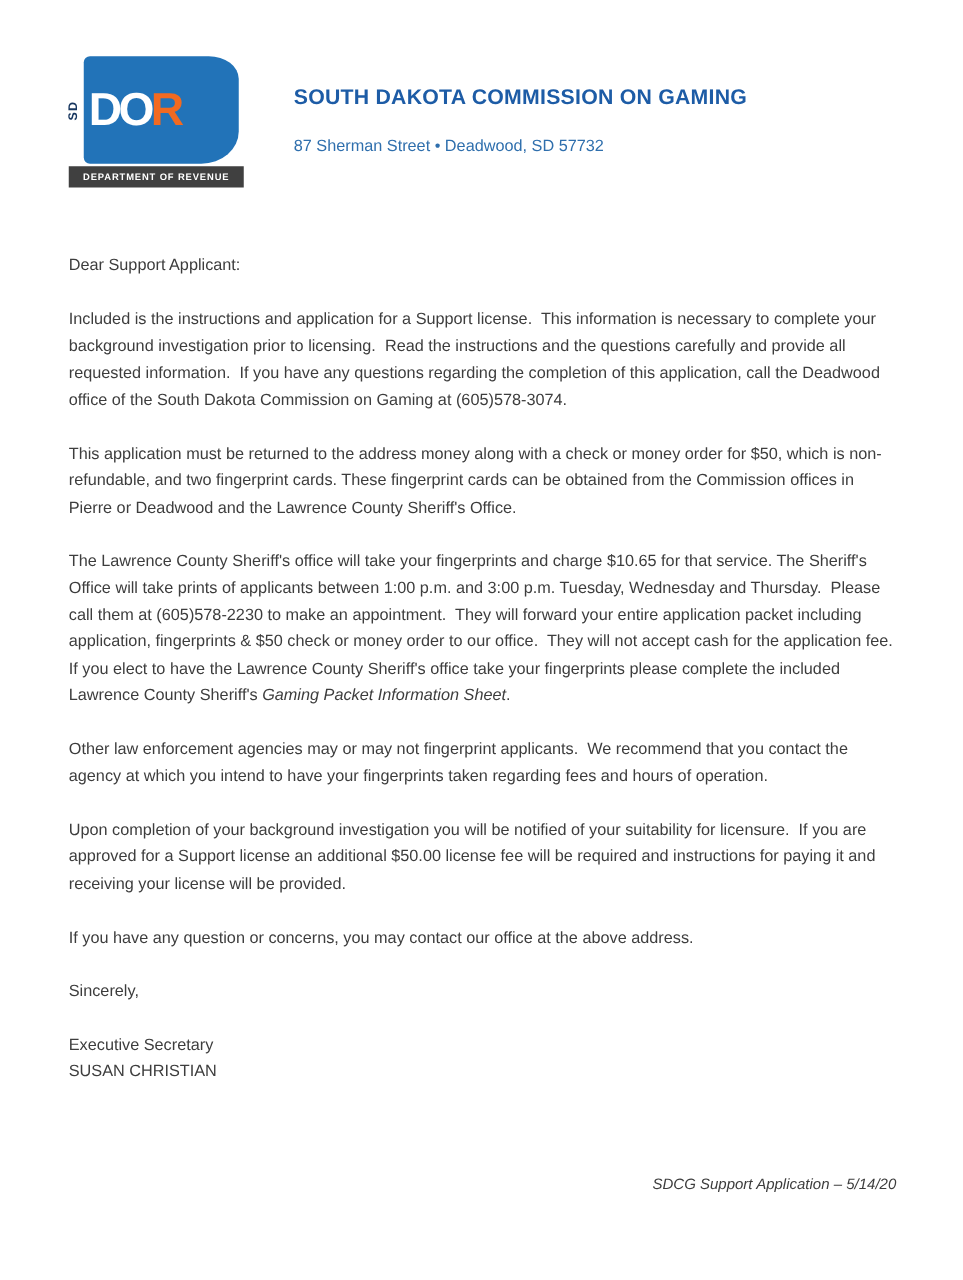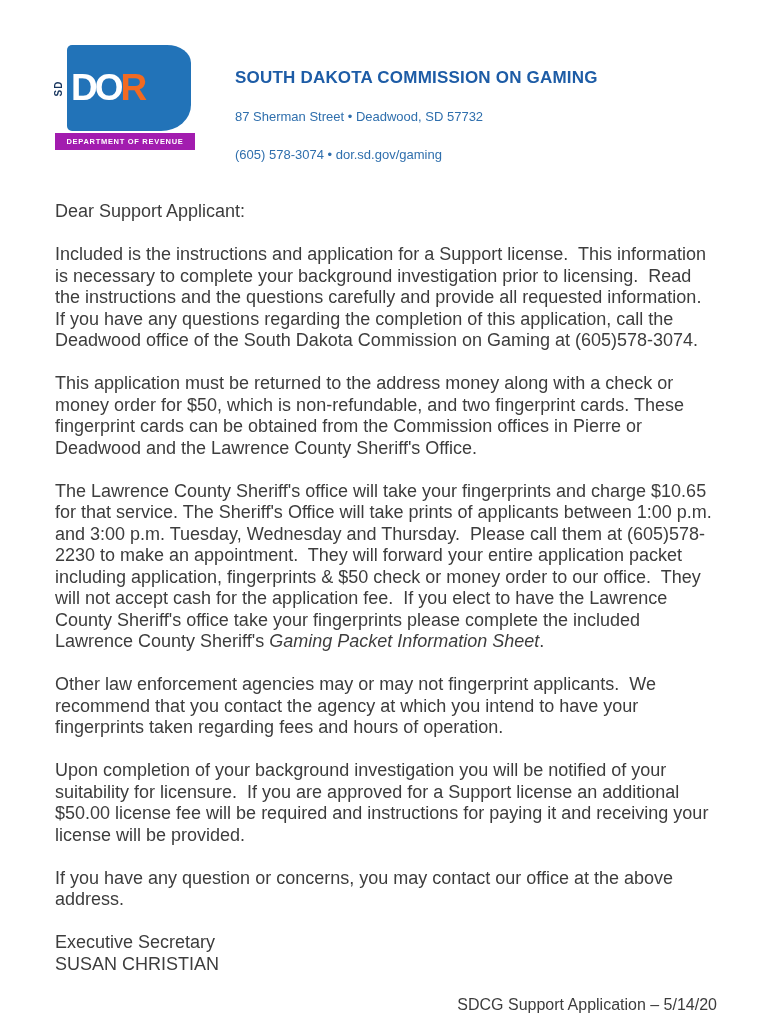--- a/index.html
+++ b/index.html
@@ -32,44 +32,44 @@
   .logo-letters .ld { color: #ffffff; }
   .logo-letters .lo { color: #ffffff; }
   .logo-letters .lr { color: #f26a21; }
   .logo-sd {
     position: absolute; left: -4px; top: 38px;
     transform: rotate(-90deg);
     font-size: 10px; font-weight: bold; color: #16355e; letter-spacing: 1px;
   }
   .logo-bar {
     position: absolute; left: 0; right: 0; bottom: 0; height: 17px;
-    background: #a21caf; color: #ffffff;
+    background: #404040; color: #ffffff;
     font-size: 7.5px; font-weight: bold; letter-spacing: 0.7px;
     text-align: center; line-height: 17px;
   }
 
   .header-text { margin-left: 40px; padding-top: 23px; }
   .org-name { color: #1d5ca6; font-weight: bold; font-size: 17px; letter-spacing: 0.2px; }
   .addr { margin-top: 14px; color: #2f6fad; font-size: 13px; line-height: 17.5px; }
   .addr div { white-space: pre; margin-top: 20px; }
 
   
   .letter {
     position: absolute; top: 201px; left: 55px; width: 662px;
-    font-size: 18px; line-height: 21.5px; color: #3d3d3d;
+    font-size: 13px; line-height: 21.5px; color: #3d3d3d;
   }
   .para { margin: 0 0 21.5px 0; white-space: pre-wrap; }
   .b { font-weight: normal; }
   .i { font-style: italic; }
   .signature div { line-height: 21.5px; }
 
   
   .footer {
-    position: absolute; top: 996px; right: 53px;
-    font-size: 16px; color: #3d3d3d;
+    position: absolute; top: 940px; right: 53px;
+    font-size: 12px; color: #3d3d3d; font-style: italic;
   }
 </style>
 </head>
 <body>
 
 <div class="page">
 
   <div class="header">
 
     <div class="logo">
@@ -78,38 +78,38 @@
         <span class="logo-sd">SD</span>
         <div class="logo-letters"><span class="ld">D</span><span class="lo">O</span><span class="lr">R</span></div>
       </div>
       <div class="logo-bar">DEPARTMENT OF REVENUE</div>
     </div>
 
     <div class="header-text">
       <div class="org-name">SOUTH DAKOTA COMMISSION ON GAMING</div>
       <div class="addr">
         <div>87 Sherman Street • Deadwood, SD 57732</div>
-        <div>(605) 578-3074 • dor.sd.gov/gaming</div>
       </div>
     </div>
 
   </div>
 
   <div class="letter">
     <p class="para">Dear Support Applicant:</p>
 
     <div>
         <p class="para"><span>Included is the instructions and application for a Support license.  This information is necessary to complete your background investigation prior to licensing.  Read the instructions and the questions carefully and provide all requested information.  If you have any questions regarding the completion of this application, call the Deadwood office of the South Dakota Commission on Gaming at (605)578-3074.</span></p>
         <p class="para"><span>This application must be returned to the address money along with a </span><span class="b">check or money order for $50</span><span>, which is non-refundable, and two fingerprint cards. These fingerprint cards can be obtained from the Commission offices in Pierre or Deadwood and the Lawrence County Sheriff's Office.</span></p>
         <p class="para"><span>The Lawrence County Sheriff's office will take your fingerprints and charge $10.65 for that service. The Sheriff's Office will take prints of applicants between </span><span class="b">1:00 p.m. and 3:00 p.m. Tuesday</span><span>, </span><span class="b">Wednesday and Thursday.</span><span>  Please call them at (605)578-2230 to make an appointment.  They will forward your entire application packet including application, fingerprints &amp; $50 check or money order to our office.  </span><span class="b">They will not accept cash for the application fee.</span><span>  If you elect to have the Lawrence County Sheriff's office take your fingerprints please complete the included Lawrence County Sheriff's </span><span class="b i">Gaming Packet Information Sheet</span><span>.</span></p>
         <p class="para"><span>Other law enforcement agencies may or may not fingerprint applicants.  We recommend that you contact the agency at which you intend to have your fingerprints taken regarding fees and hours of operation.</span></p>
         <p class="para"><span>Upon completion of your background investigation you will be notified of your suitability for licensure.  If you are approved for a Support license an additional $50.00 license fee will be required and instructions for paying it and receiving your license will be provided.</span></p>
         <p class="para"><span>If you have any question or concerns, you may contact our office at the above address.</span></p>
       </div>
 
+    <p class="para">Sincerely,</p>
 
     <div class="signature">
       <div>Executive Secretary</div>
       <div>SUSAN CHRISTIAN</div>
     </div>
   </div>
 
   <div class="footer">SDCG Support Application – 5/14/20</div>
 
 </div>

